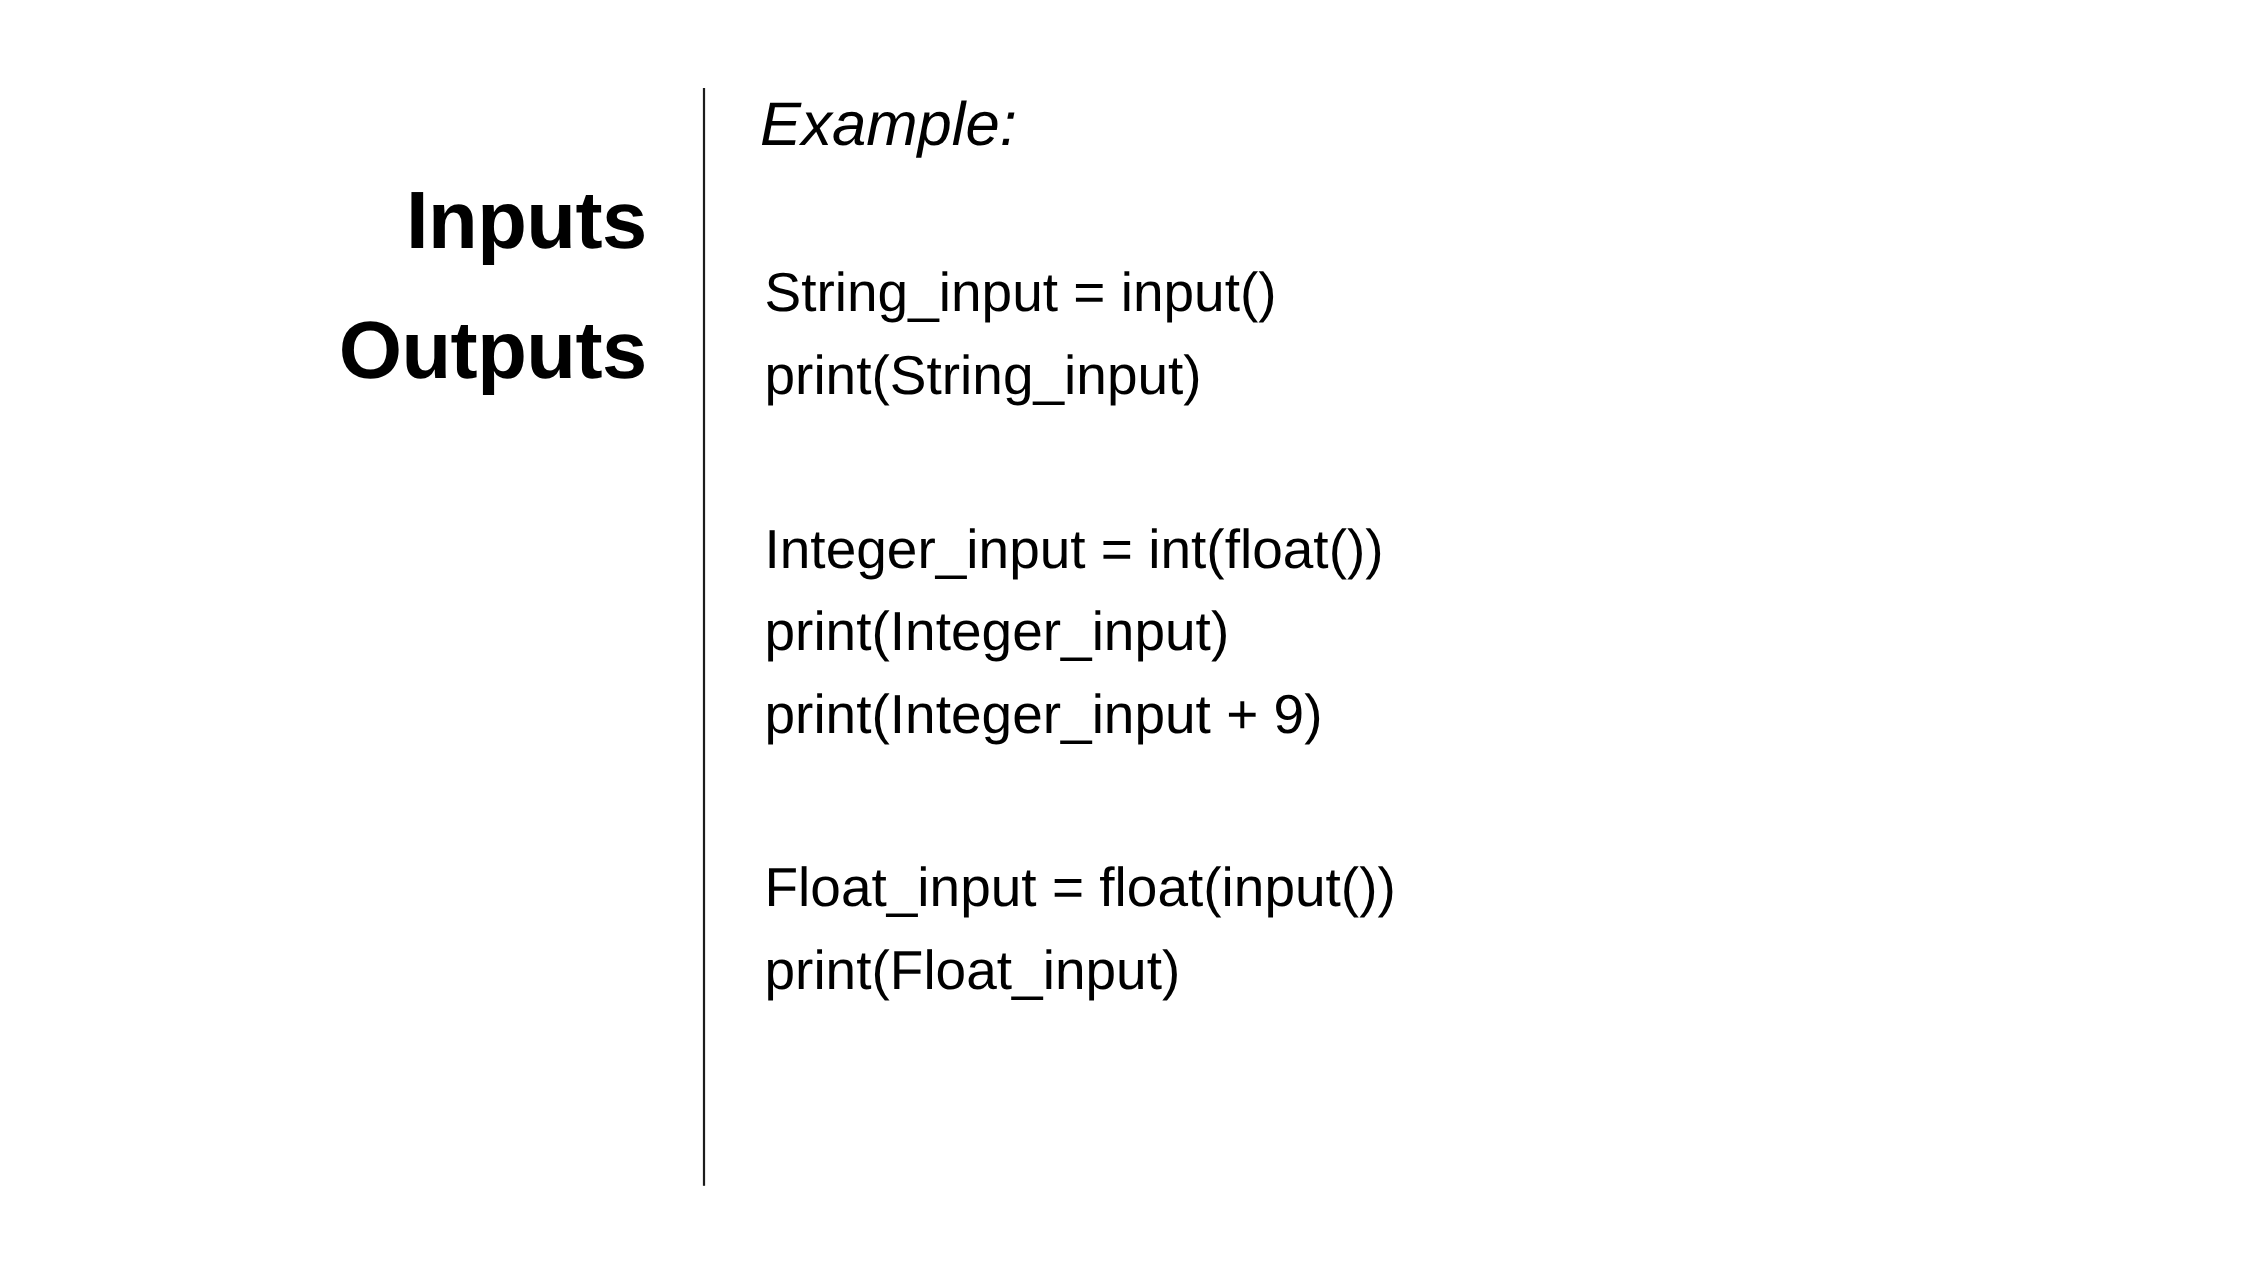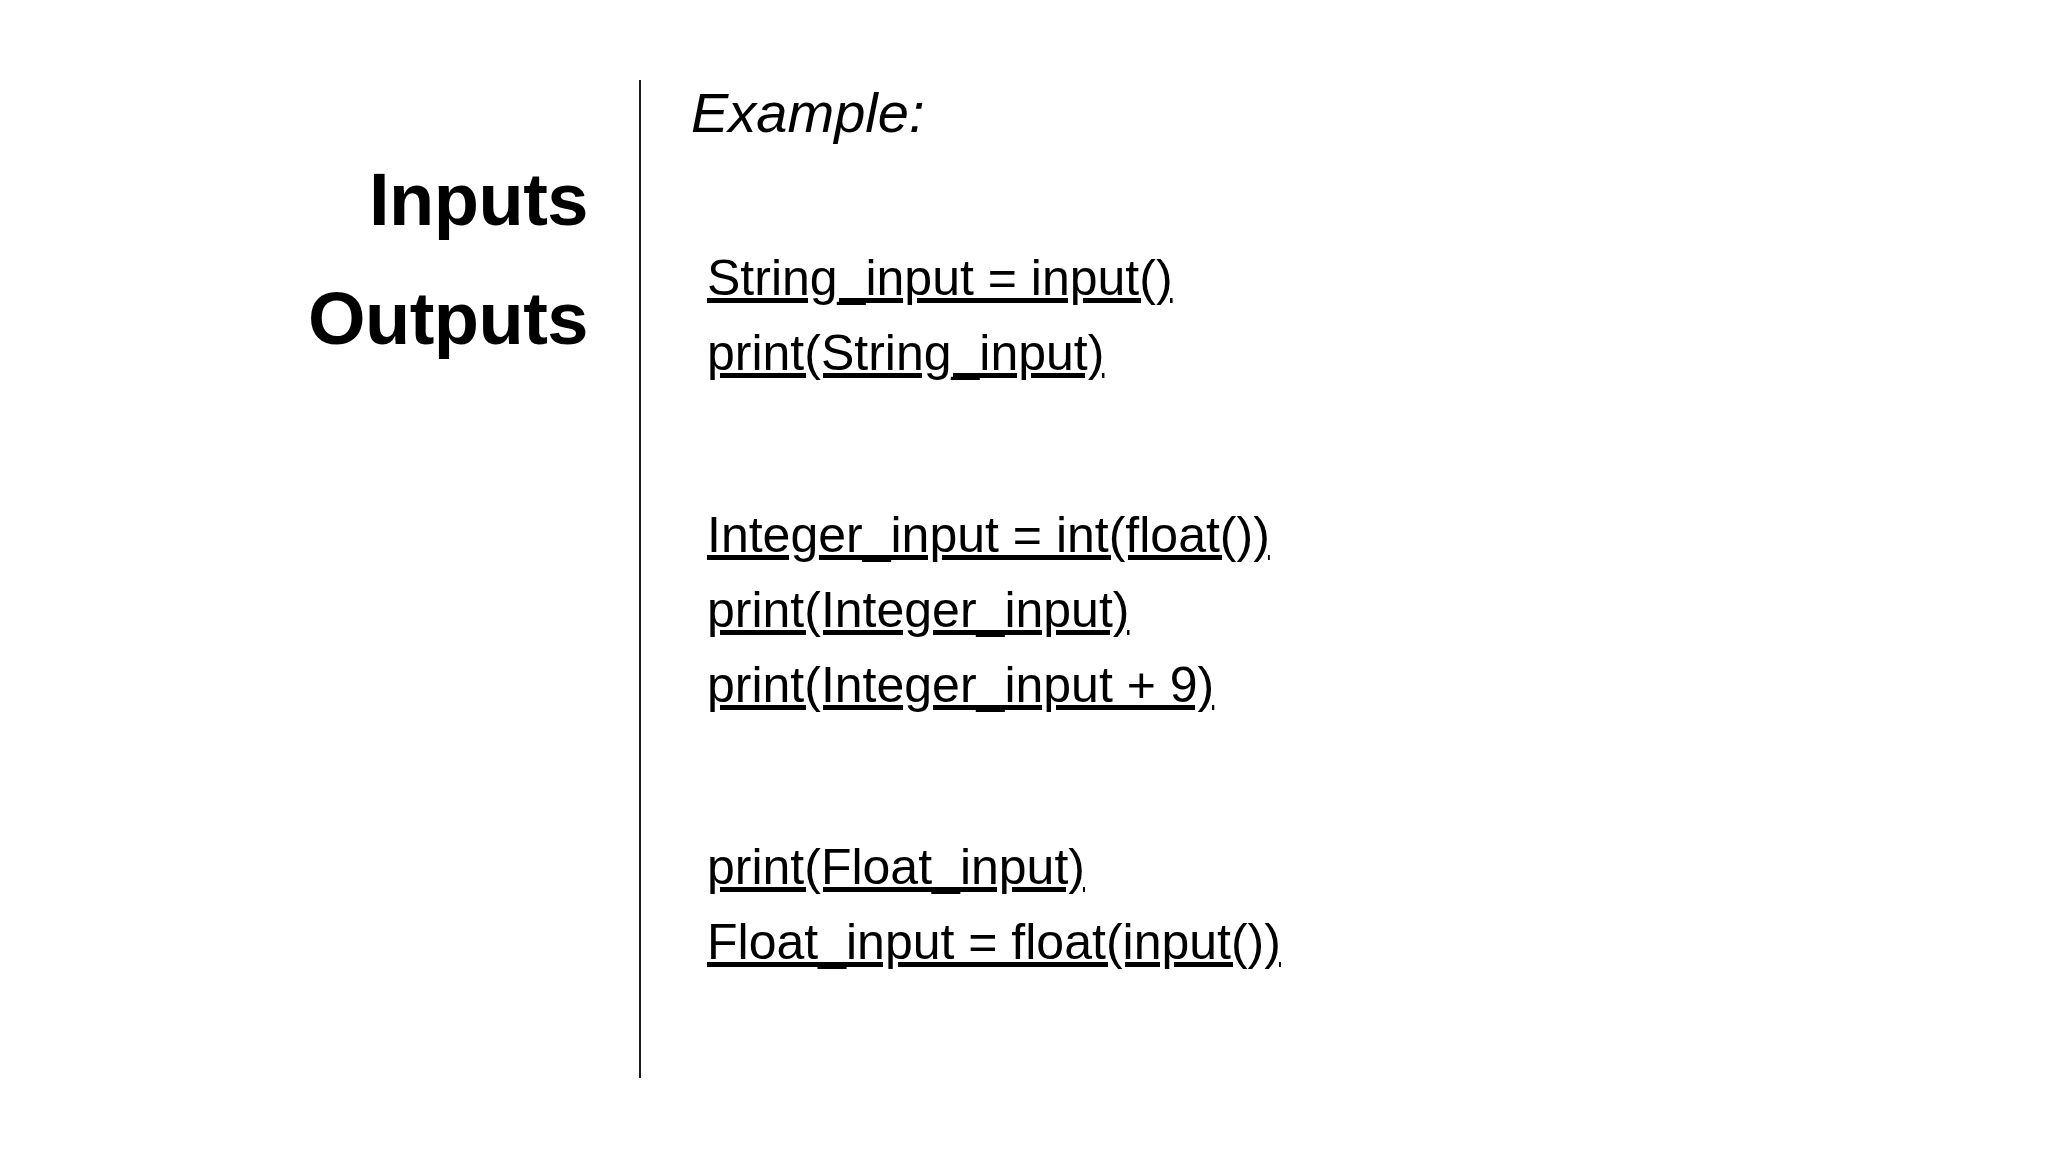--- a/index.html
+++ b/index.html
@@ -72,23 +72,22 @@
     white-space: pre;
   }
   .blank-line {
     font-family: "Liberation Sans", sans-serif;
     font-size: 50px;
     line-height: 75px;
     height: 75px;
     white-space: pre;
   }
   .code-block {
-    margin: 16px;
+    margin: 4px;
     padding: 0;
-    text-decoration: underline;
   }
 </style>
 </head>
 <body>
 
 <div id="slide" style="background: rgb(255, 255, 255);">
 
   <div id="title-block">
     <div class="title-line">Inputs</div>
     <div class="title-line">Outputs</div>
@@ -110,18 +109,18 @@
 
     <div class="code-block">
       <div class="code-line">Integer_input = int(float())</div>
       <div class="code-line">print(Integer_input)</div>
       <div class="code-line">print(Integer_input + 9)</div>
     </div>
 
     <div class="blank-line"></div>
 
     <div class="code-block">
+      <div class="code-line">Float_input = float(input())</div>
       <div class="code-line">print(Float_input)</div>
-      <div class="code-line">Float_input = float(input())</div>
     </div>
 
   </div>
 </div>
 
 </body></html>

